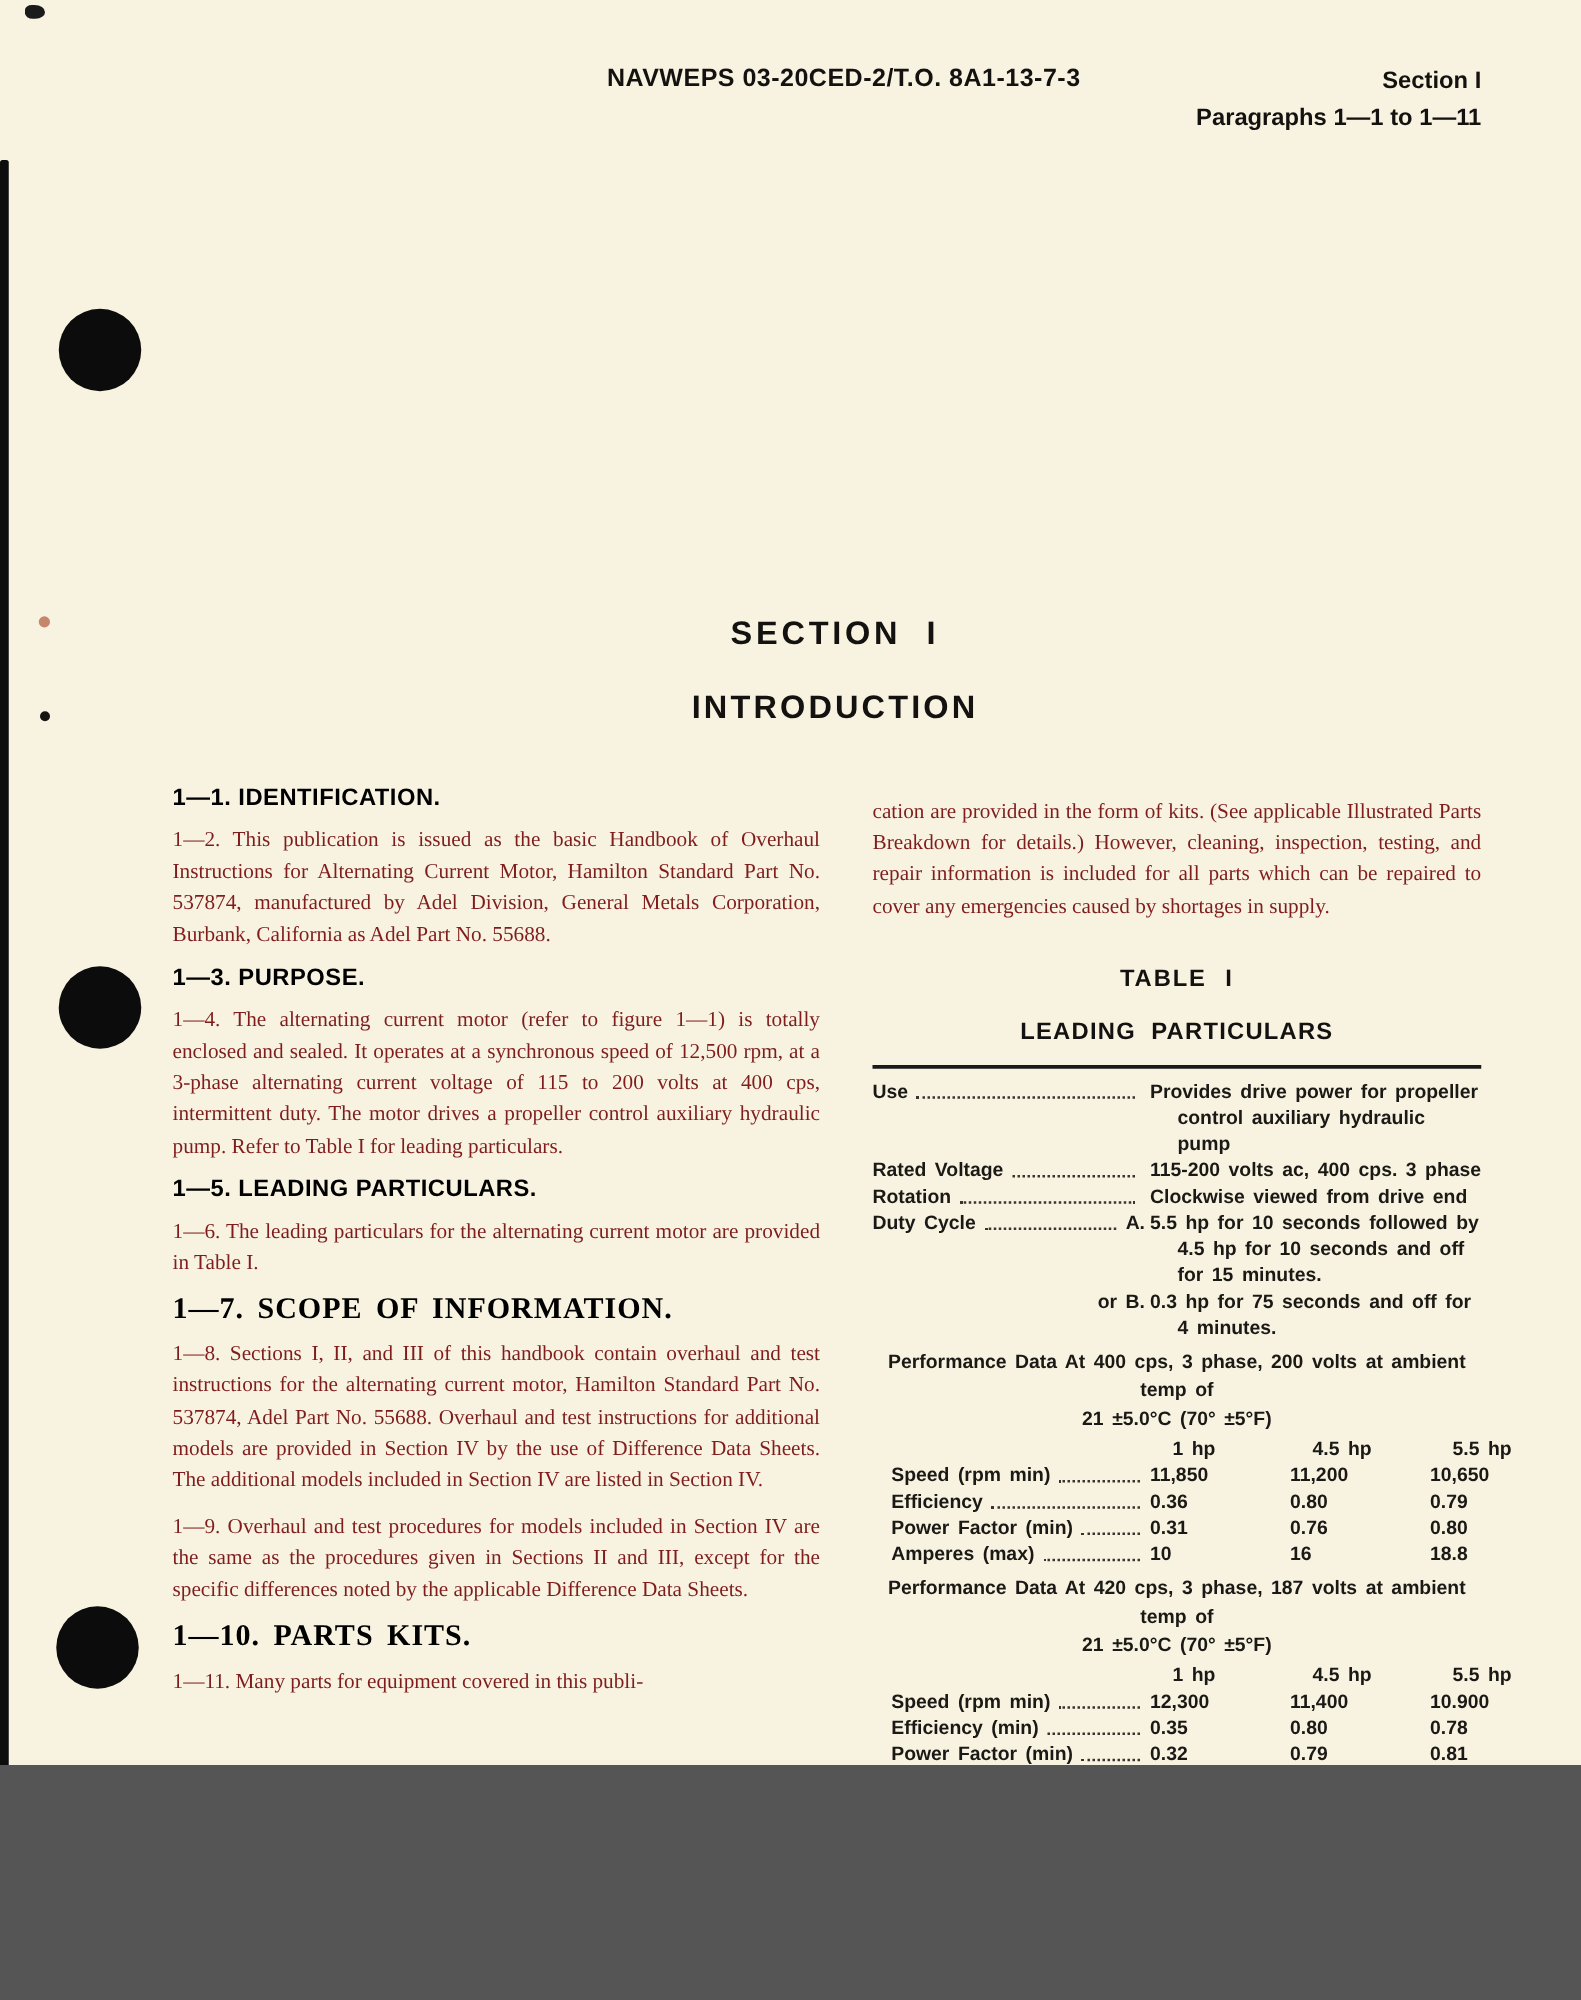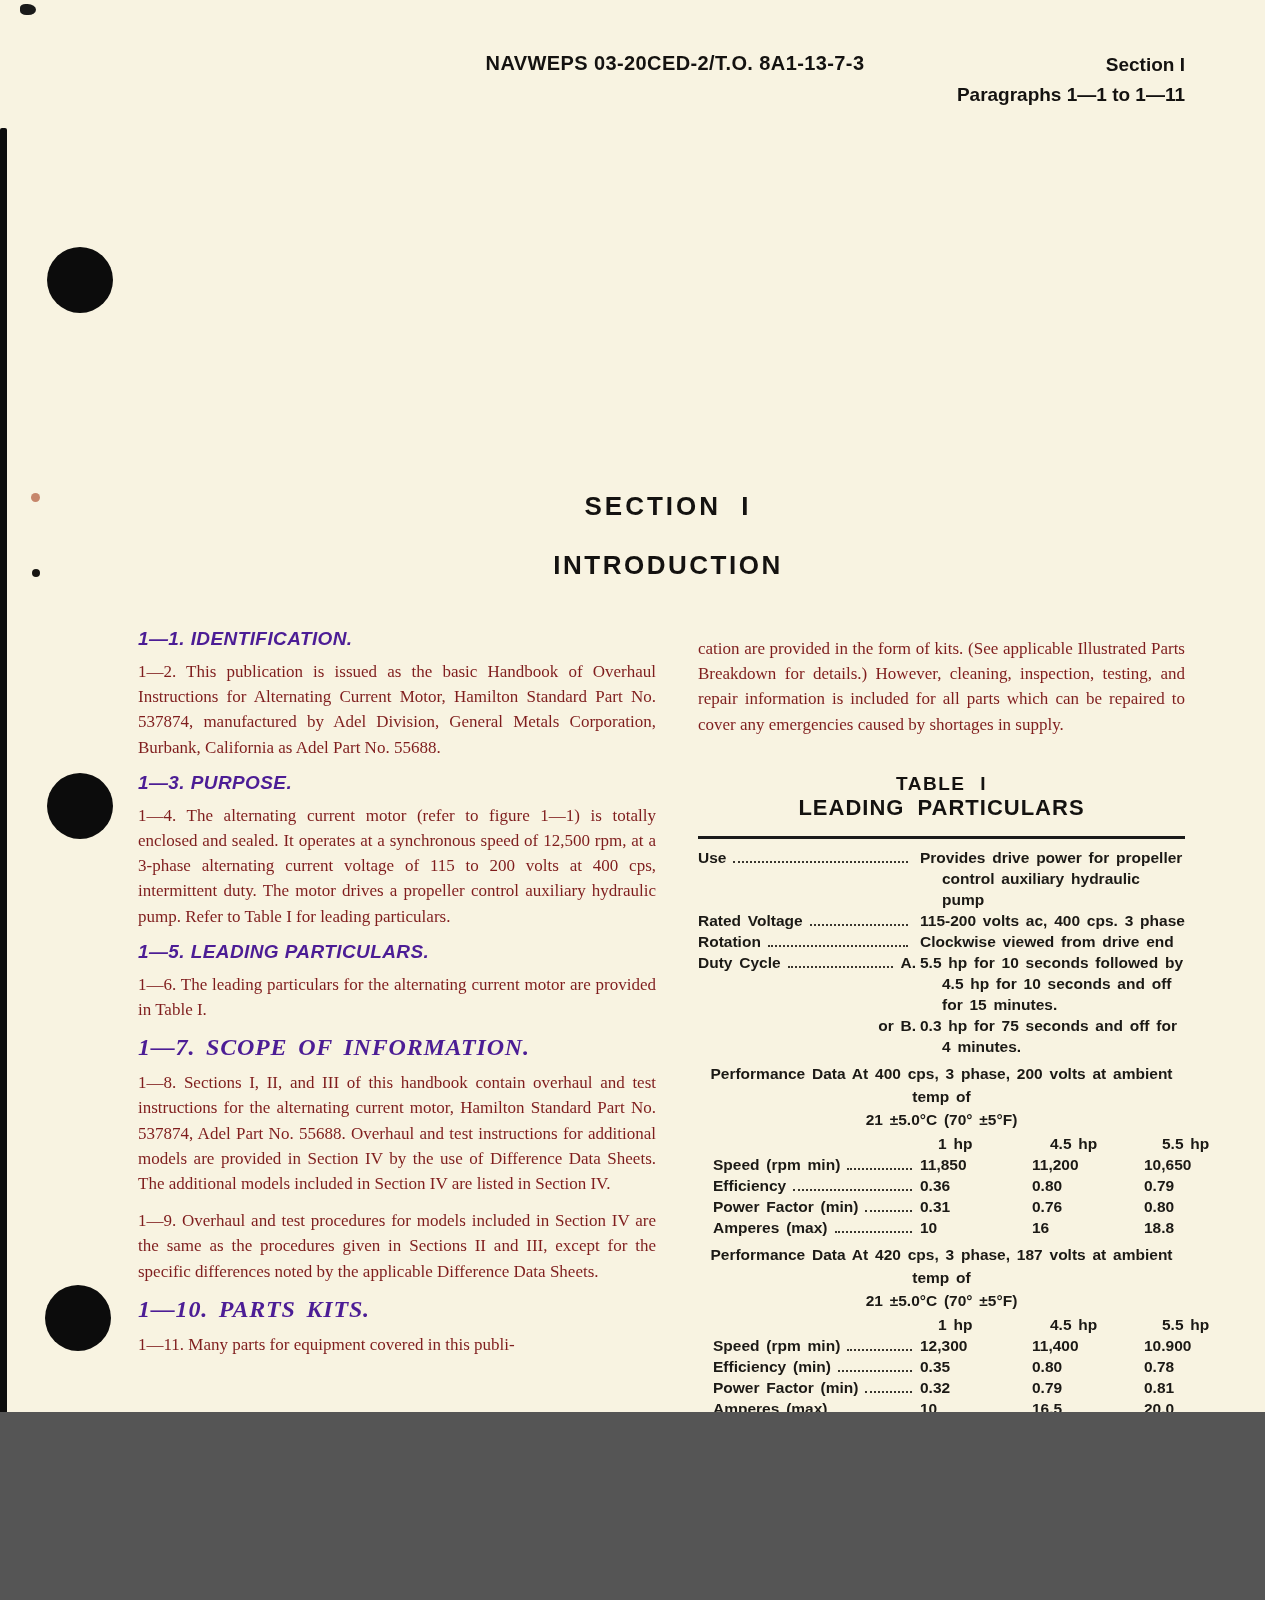--- a/index.html
+++ b/index.html
@@ -39,31 +39,31 @@
   .section-title .t1{font-size:26px;letter-spacing:3px;word-spacing:10px;}
   .section-title .t2{font-size:26px;letter-spacing:2.5px;margin-top:28px;}
 
   
   .col-left{position:absolute;left:138px;top:620px;width:518px;}
   .col-right{position:absolute;left:698px;top:620px;width:487px;}
 
   .col-left p.para, .col-right .body-para{
     font-size:17px;line-height:25.2px;text-align:justify;margin:0 0 12px;color:#7f1d1d;
   }
-  .col-left h3{margin:8px 0 9px;color:#4c1d95;font-style:italic;}
+  .col-left h3{margin:8px 0 9px;color:#000000;}
   .col-left h3.heading-sans{font-family:"Liberation Sans",sans-serif;font-weight:700;font-size:19px;letter-spacing:.4px;}
   .col-left h3.heading-serif{font-family:"Liberation Serif",serif;font-weight:700;font-size:24px;letter-spacing:.8px;word-spacing:4px;}
 
   .col-right .body-para{margin-top:16px;}
 
   
   .table-title{font-family:"Liberation Sans",sans-serif;font-weight:700;font-size:19px;
     letter-spacing:1.5px;word-spacing:8px;text-align:center;margin-top:36px;color:#141210;}
-  .table-subtitle{font-family:"Liberation Sans",sans-serif;font-weight:700;font-size:22px;
-    letter-spacing:1px;word-spacing:6px;text-align:center;color:#141210;}
+  .table-subtitle{font-family:"Liberation Sans",sans-serif;font-weight:700;font-size:19px;
+    letter-spacing:1px;word-spacing:6px;text-align:center;margin-top:20px;color:#141210;}
   .rule{height:3px;background:#1a1a1a;}
   .rule-top{margin-top:15px;}
   .rule-bottom{margin-top:9px;}
   #table-body{margin-top:8px;font-family:"Liberation Sans",sans-serif;font-weight:700;
     font-size:15.5px;line-height:21px;color:#1b1915;word-spacing:2.5px;}
   .t-row{display:flex;align-items:flex-start;}
   .t-labelcell{width:218px;flex:0 0 218px;display:flex;align-items:flex-start;}
   .t-labelcell.ind{padding-left:17px;flex-basis:201px;width:201px;}
   .leader{flex:1 1 auto;border-bottom:2px dotted #39352e;align-self:flex-end;margin:0 8px 5px 7px;min-width:8px;}
   .fill{flex:1 1 auto;}

